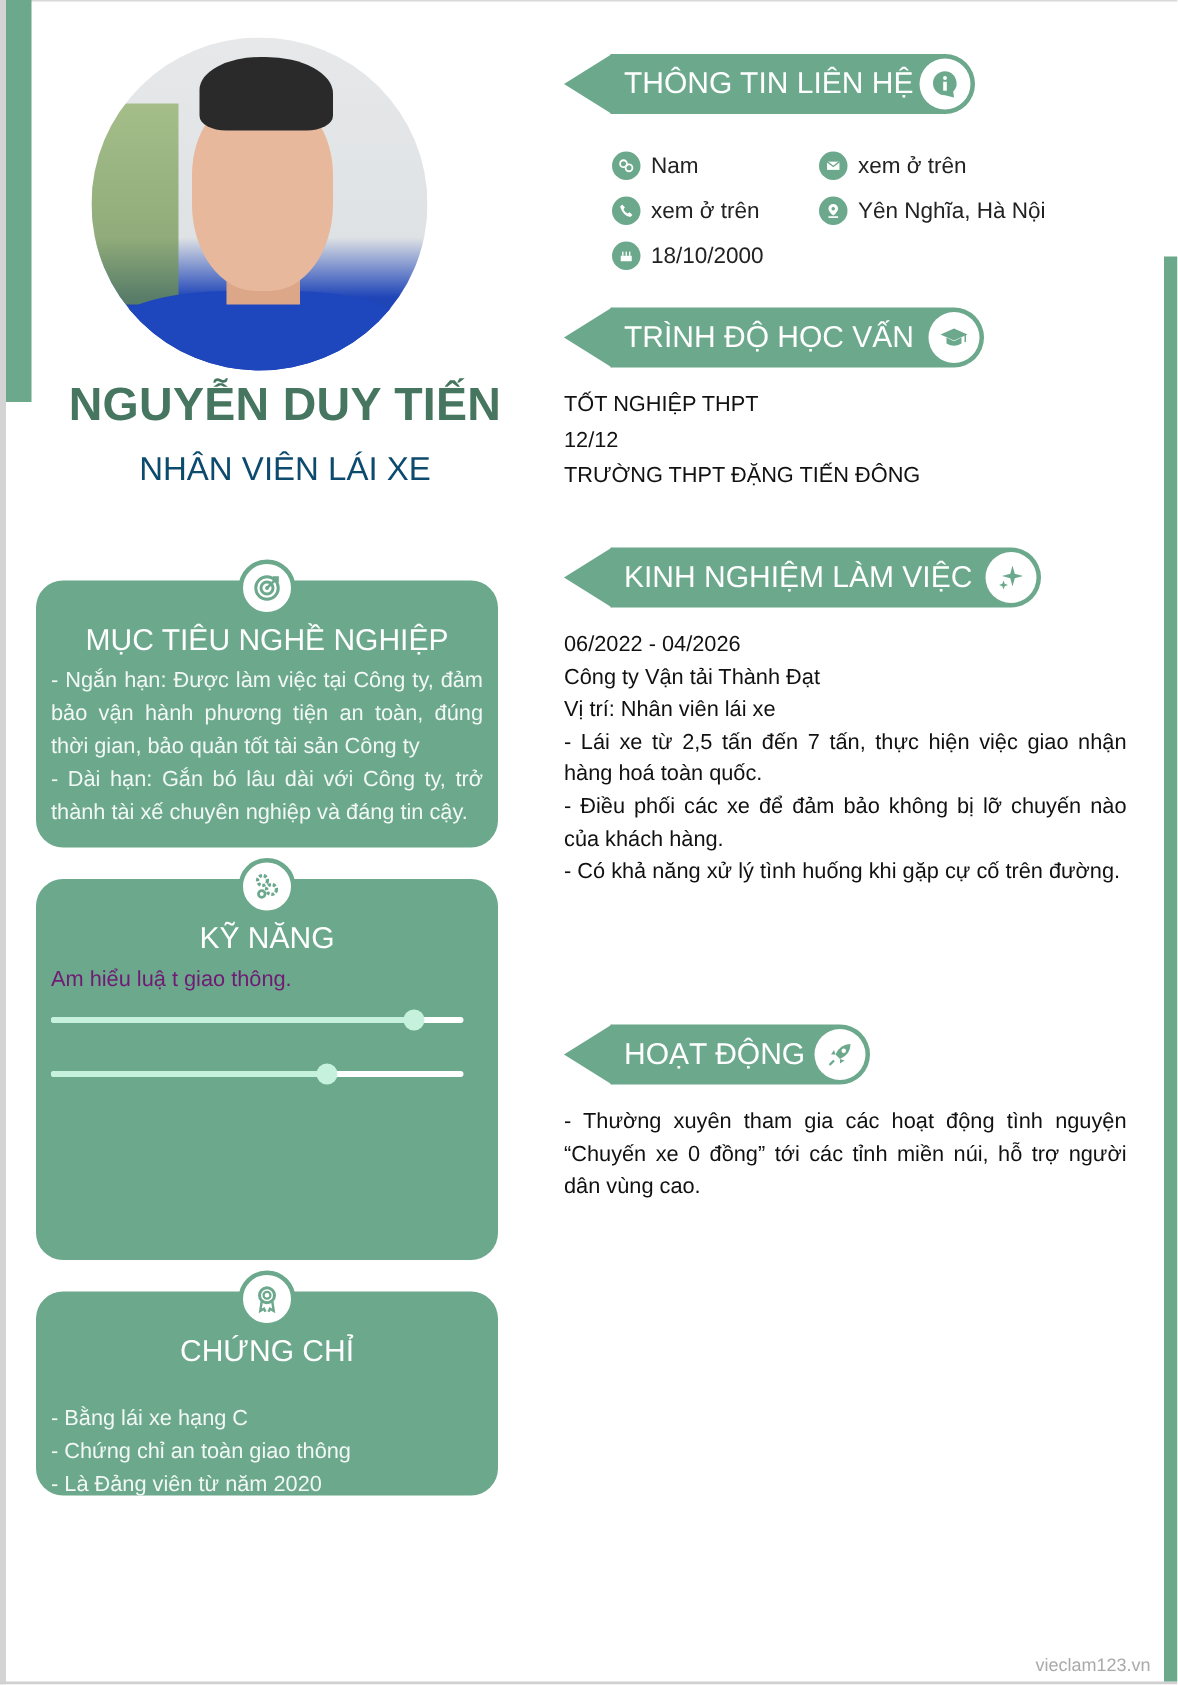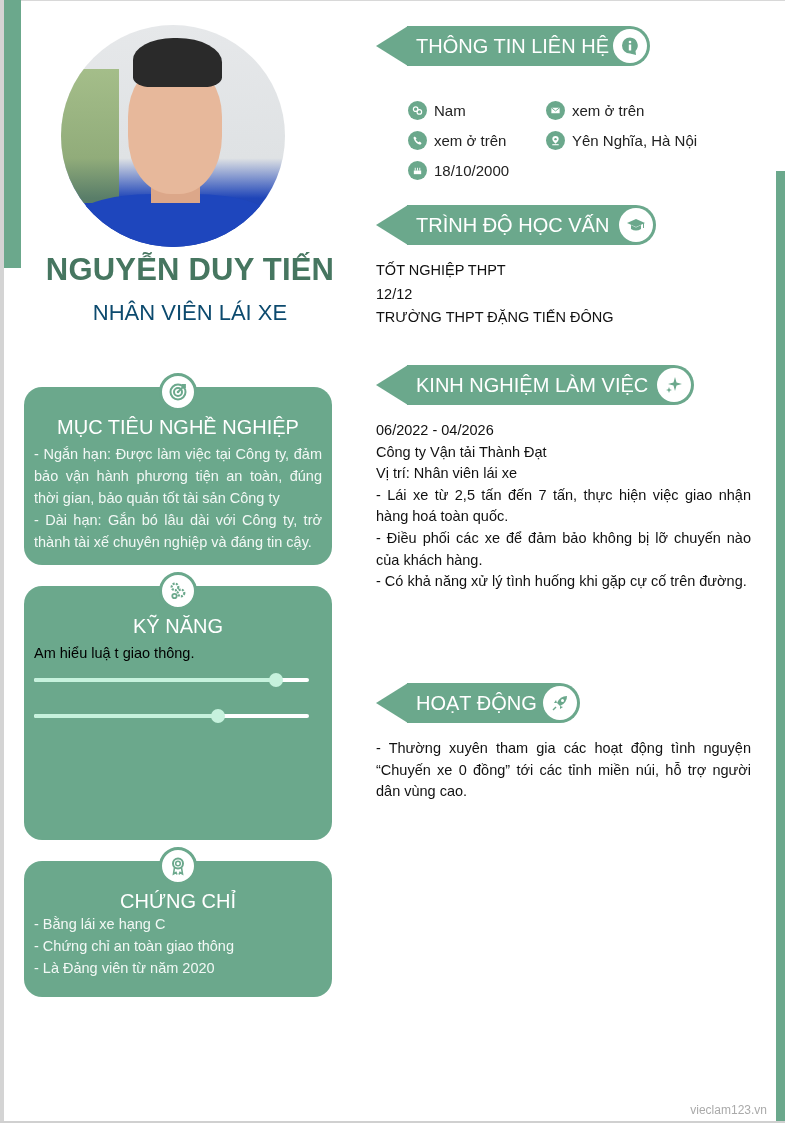--- a/index.html
+++ b/index.html
@@ -21,21 +21,21 @@
   .avatar .neck { position: absolute; left: 40%; top: 68%; width: 22%; height: 12%; background: #dca789; }
 
   .name { position: absolute; left: 30px; top: 252px; width: 320px; text-align: center; font-size: 31px; font-weight: bold; color: #467660; letter-spacing: 0.2px; }
   .job-title { position: absolute; left: 30px; top: 300px; width: 320px; text-align: center; font-size: 22px; color: #0c4a6e; }
 
   .card { position: absolute; left: 24px; width: 308px; background: #6ba88c; border-radius: 18px; color: #fff; padding: 0 10px; }
   .card-icon { position: absolute; left: 50%; transform: translateX(-50%); top: -14px; width: 38px; height: 38px; border-radius: 50%; background: #fff; border: 3px solid #6ba88c; display: flex; align-items: center; justify-content: center; }
   .card-icon svg { width: 20px; height: 20px; }
   .card-title { text-align: center; font-size: 20px; margin-top: 28px; line-height: 24px; }
   .card-text { font-size: 14.5px; line-height: 22px; text-align: justify; margin-top: 4px; color: #f2f8f5; }
-  .skill-label { font-size: 14.5px; color: #000000; line-height: 18px; }
+  .skill-label { font-size: 14.5px; color: #701a75; line-height: 18px; }
   .slider { position: relative; height: 14px; margin: 8px 0 0 0; width: 275px; }
   .slider .track { position: absolute; left: 0; top: 5px; width: 100%; height: 4px; background: #ffffff; border-radius: 2px; }
   .slider .fill { position: absolute; left: 0; top: 5px; height: 4px; background: #c6f2dd; border-radius: 2px; }
   .slider .knob { position: absolute; top: 0; width: 14px; height: 14px; margin-left: -7px; background: #c6f2dd; border-radius: 50%; }
 
   .section-header { position: absolute; left: 376px; height: 40px; }
   .section-header .arrow { position: absolute; left: 0; top: 0; width: 0; height: 0; border-top: 20px solid transparent; border-bottom: 20px solid transparent; border-right: 32px solid #6ba88c; }
   .section-header .body { position: absolute; left: 31px; top: 0; height: 40px; background: #6ba88c; border-radius: 0 20px 20px 0; color: #fff; font-size: 20px; line-height: 40px; padding-left: 9px; }
   .section-header .hicon { position: absolute; top: 3px; width: 34px; height: 34px; border-radius: 50%; background: #fff; display: flex; align-items: center; justify-content: center; }
   .section-header .hicon svg { width: 20px; height: 20px; }
@@ -112,28 +112,28 @@
 
 <div class="card" style="top:861px;height:136px;">
   <div class="card-icon">
     <svg viewBox="0 0 20 20">
         <circle cx="10" cy="7.5" r="5" fill="none" stroke="#6ba88c" stroke-width="2"></circle>
         <circle cx="10" cy="7.5" r="2.3" fill="none" stroke="#6ba88c" stroke-width="1.5"></circle>
         <path d="M6.5 11.5 L5.5 18 L8 16.5 L9 18.5 M13.5 11.5 L14.5 18 L12 16.5 L11 18.5" stroke="#6ba88c" stroke-width="1.6" fill="none"></path>
       </svg>
   </div>
   <div class="card-title">CHỨNG CHỈ</div>
-  <div class="card-text" style="margin-top:0;text-align:left;">
+  <div class="card-text" style="margin-top:22px;text-align:left;">
     <div>- Bằng lái xe hạng C</div>
     <div>- Chứng chỉ an toàn giao thông</div>
     <div>- Là Đảng viên từ năm 2020</div>
   </div>
 </div>
 
-<div class="section-header" style="top:26px;width:274px;">
+<div class="section-header" style="top:36px;width:274px;">
   <div class="arrow"></div>
   <div class="body" style="width:243px;">
     <span>THÔNG TIN LIÊN HỆ</span>
   </div>
   <div class="hicon" style="left:237px;">
     <svg viewBox="0 0 20 20">
         <path d="M10 1.5a8 8 0 1 0 0 16 L16 19 L15.5 15 A8 8 0 0 0 10 1.5z" fill="#6ba88c"></path>
         <circle cx="10" cy="6" r="1.3" fill="#fff"></circle>
         <rect x="8.8" y="8.5" width="2.4" height="6" fill="#fff"></rect>
       </svg>

